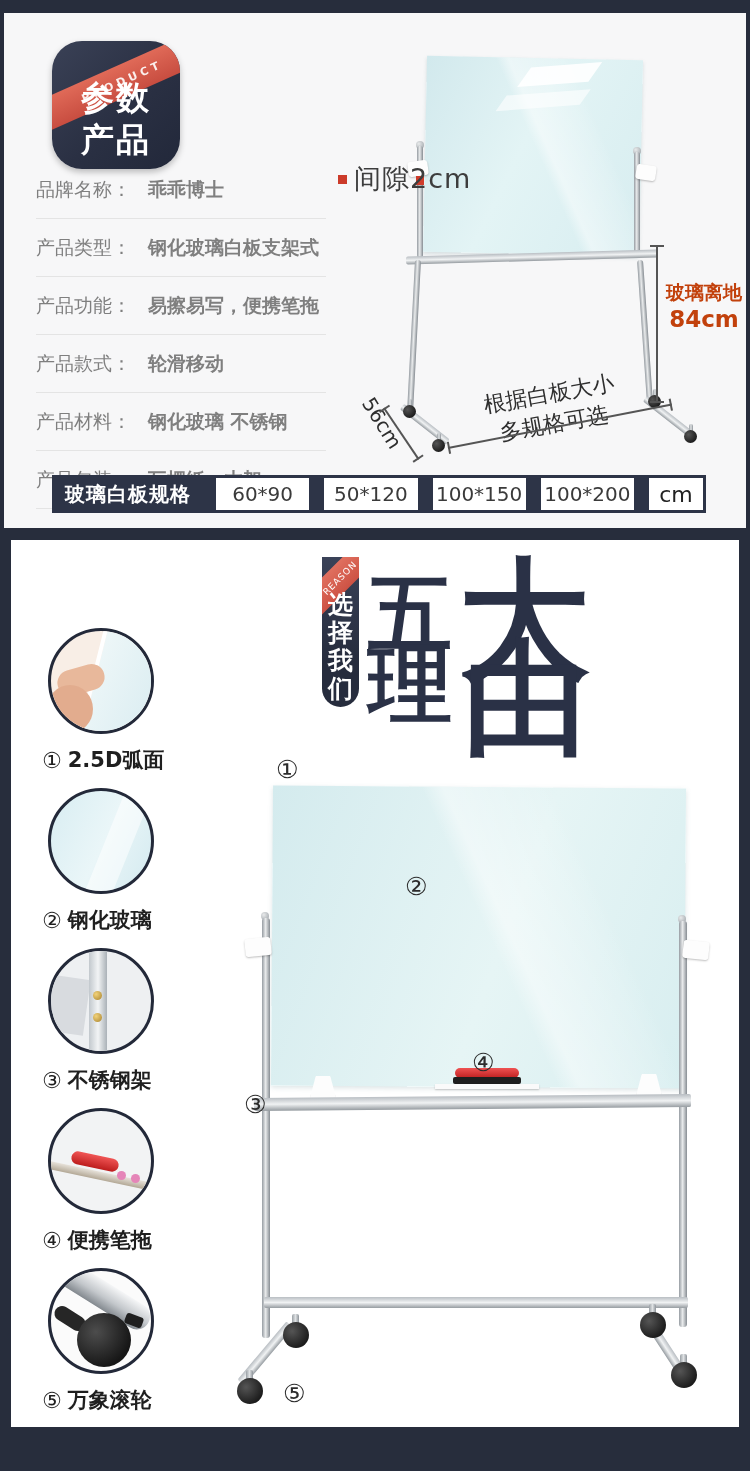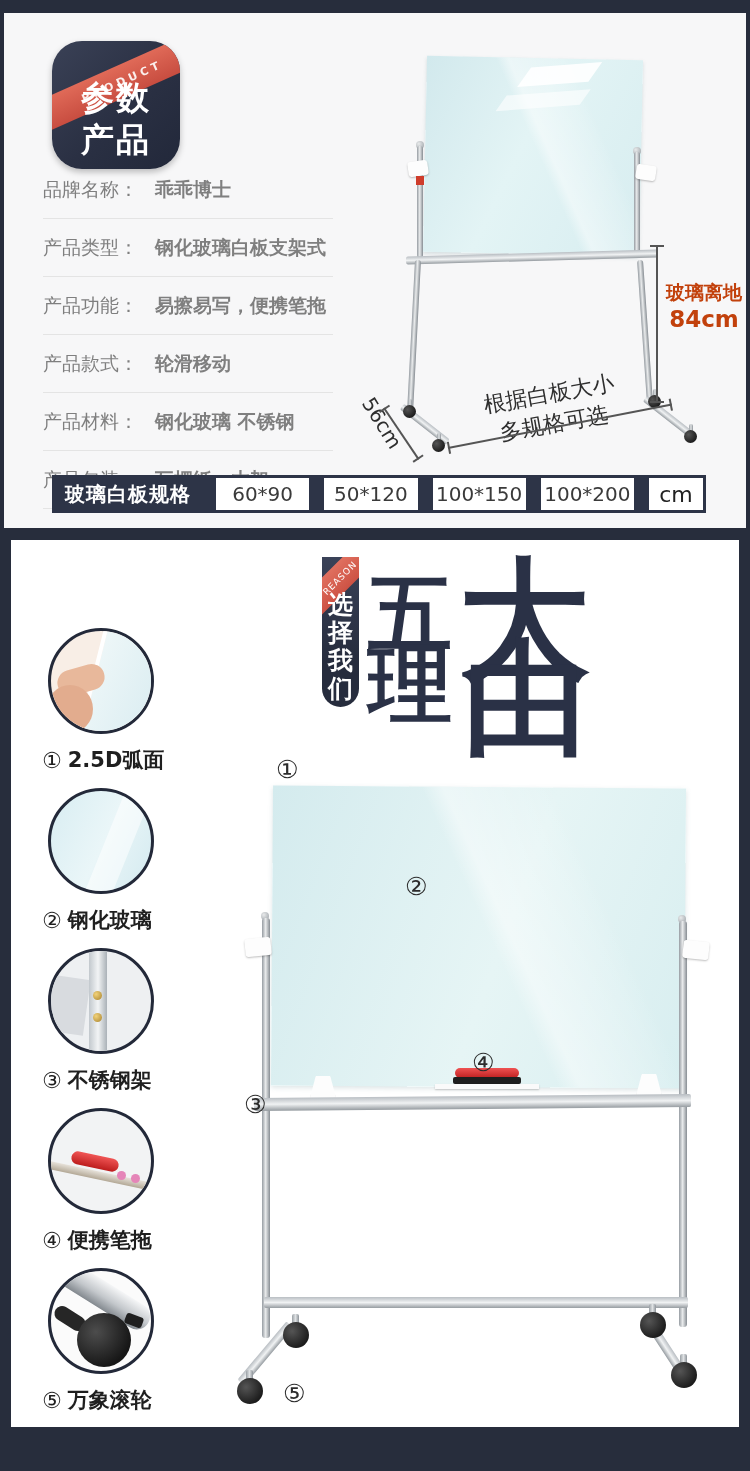--- a/index.html
+++ b/index.html
@@ -34,21 +34,21 @@
   .badge-ribbon span {
     color:rgba(255,255,255,.9); font-size:11px; letter-spacing:4px; font-weight:600;
   }
   .badge-title {
     position:absolute; left:0; top:36px; width:100%;
     text-align:center; color:#fff; font-weight:700;
     font-size:33px; line-height:1.28; letter-spacing:2px;
   }
 
   
-  .param-rows { position:absolute; left:39px; top:148px; width:290px; }
+  .param-rows { position:absolute; left:32px; top:148px; width:290px; }
   .param-row {
     height:58px; display:flex; align-items:center;
     border-bottom:1px solid #e4e4e4;
     color:#7f7f7f; font-size:19px;
   }
   .param-row .plabel { width:112px; flex:none; }
   .param-row .pvalue { white-space:nowrap;font-weight:bold; }
 
   
   .glass-top {
@@ -291,20 +291,24 @@
   <div class="abs bar" style="left:641px; top:382px; width:58px; height:7px; transform:rotate(38deg); transform-origin:left center;"></div>
   <div class="abs stem" style="left:404px; top:386px; width:4px; height:8px;"></div>
   <div class="abs wheel" style="left:399px; top:392px; width:13px; height:13px;"></div>
   <div class="abs stem" style="left:433px; top:420px; width:4px; height:8px;"></div>
   <div class="abs wheel" style="left:428px; top:426px; width:13px; height:13px;"></div>
   <div class="abs stem" style="left:649px; top:376px; width:4px; height:8px;"></div>
   <div class="abs wheel" style="left:644px; top:382px; width:13px; height:13px;"></div>
   <div class="abs stem" style="left:685px; top:411px; width:4px; height:8px;"></div>
   <div class="abs wheel" style="left:680px; top:417px; width:13px; height:13px;"></div>
 
+  <div class="anno-gap">
+    <span class="sq"></span>
+    <span>间隙2cm</span>
+  </div>
   <div class="abs dim-line vline-caps" style="left:652px; top:232px; width:2px; height:158px;"></div>
   <div class="anno-clearance">
     <div class="l1">玻璃离地</div>
     <div class="l2">84cm</div>
   </div>
   <div class="anno-depth">56cm</div>
   <div class="abs dim-line tick-ends" style="left:380px; top:394px; width:62px; height:2px; transform:rotate(56deg); transform-origin:left center;"></div>
   <div class="anno-sizenote">
     <div>根据白板大小</div>
     <div>多规格可选</div>

